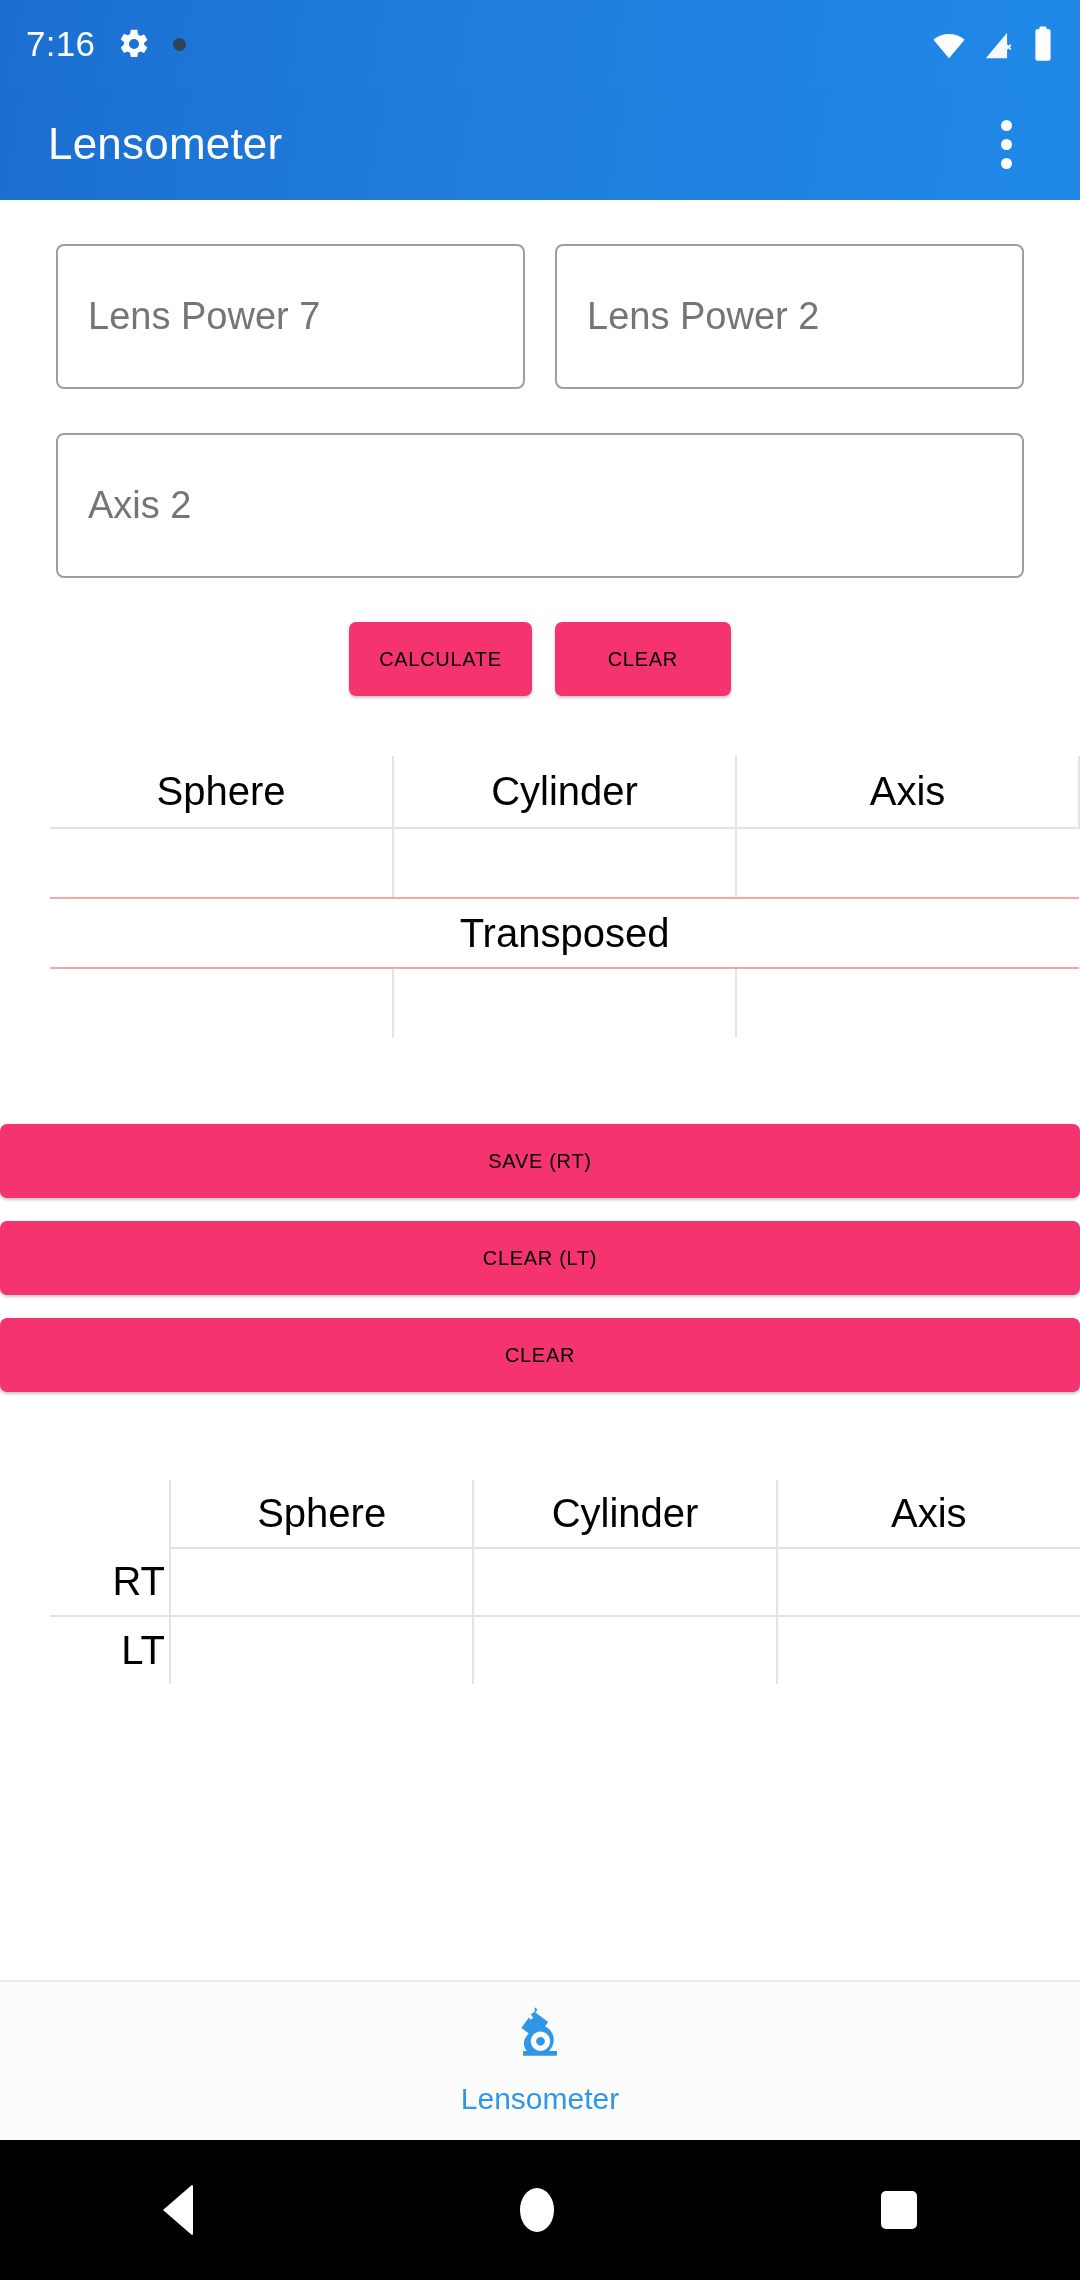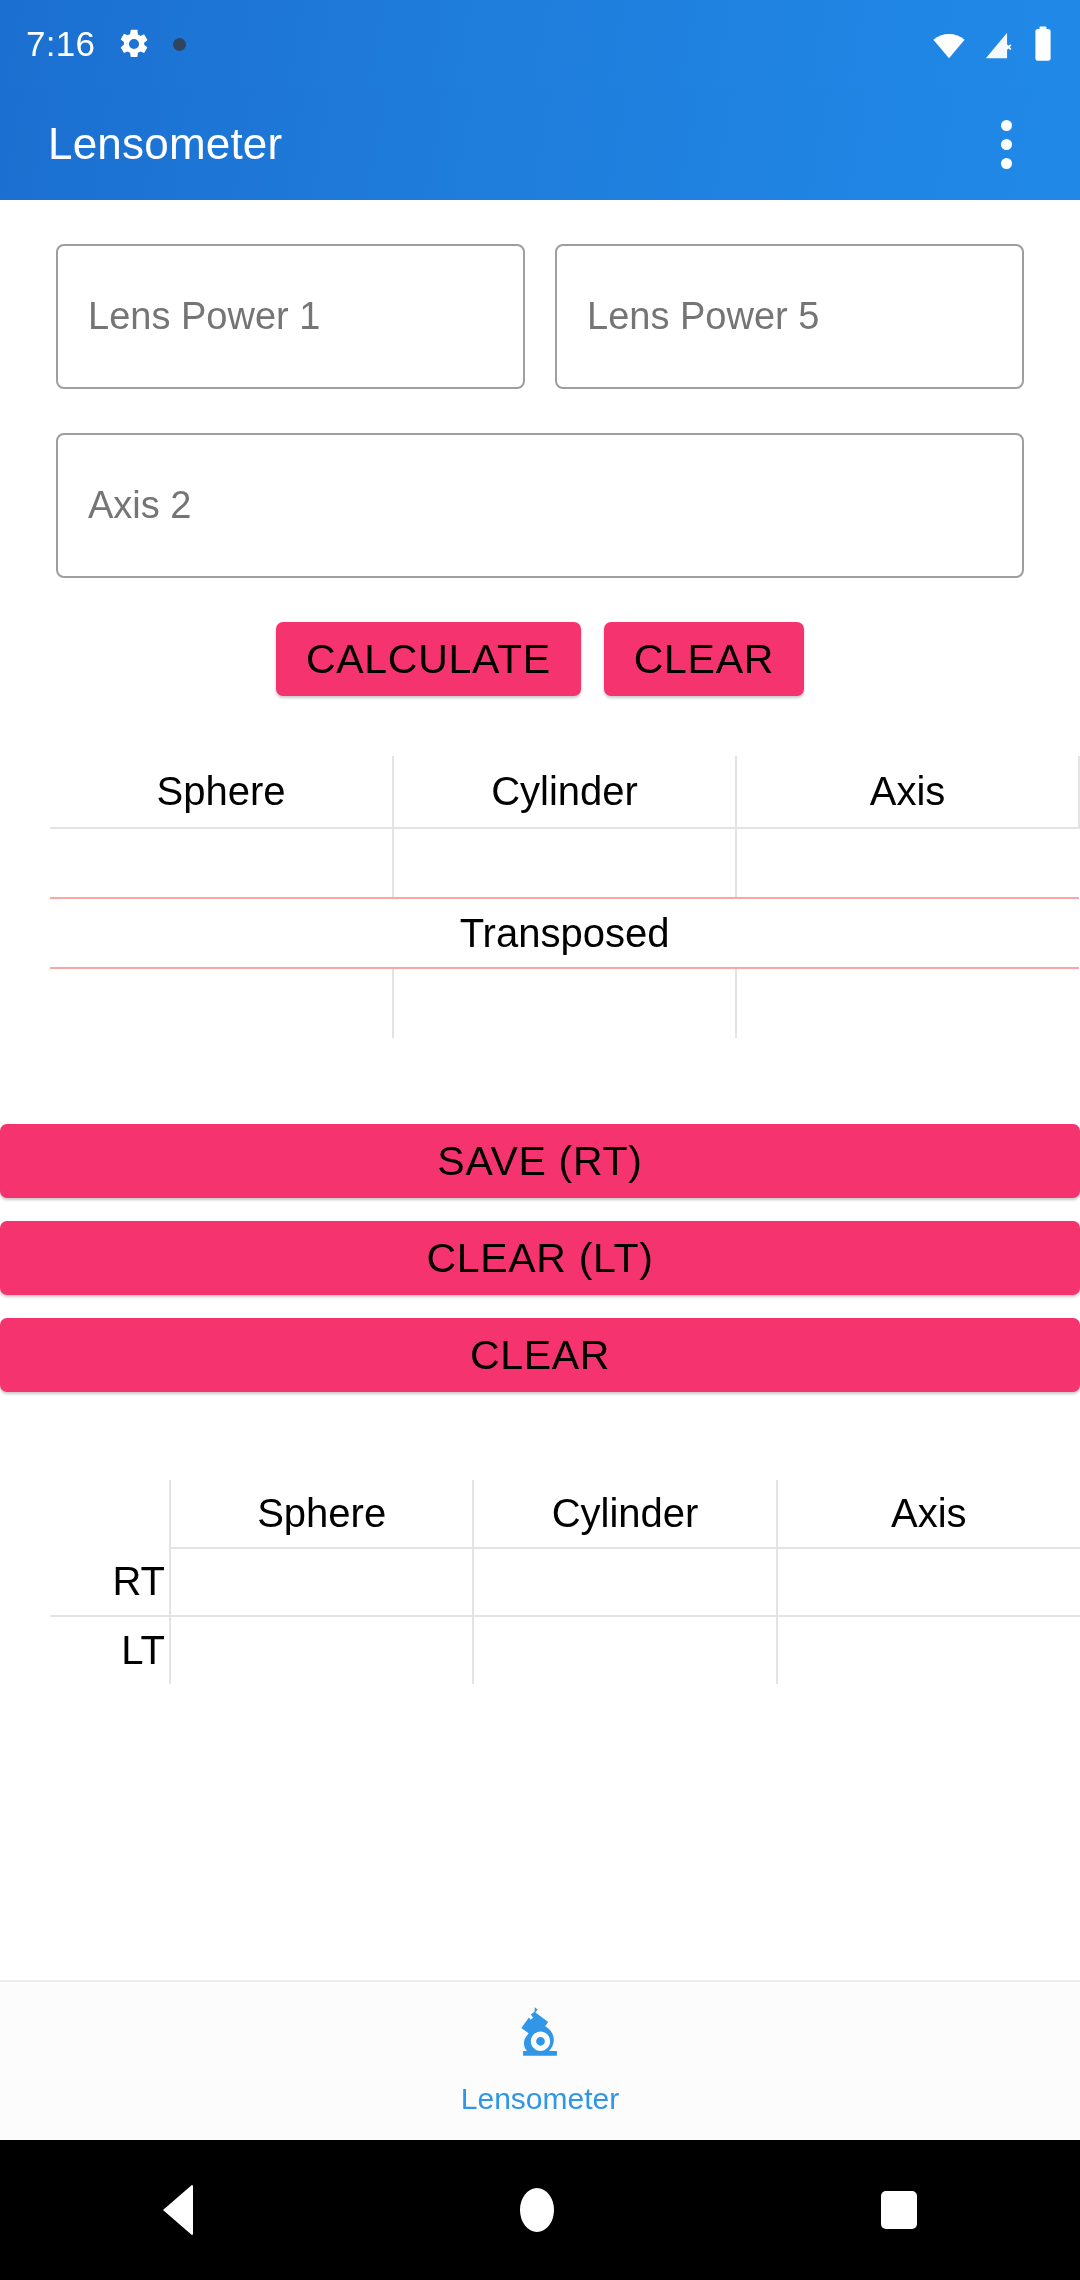--- a/index.html
+++ b/index.html
@@ -48,21 +48,21 @@
     border: 2px solid #9e9e9e; border-radius: 8px;
     display: flex; align-items: center; padding: 0 30px;
     background: #ffffff;
   }
   .field-ph { color: #757575; font-size: 38px; }
 
   .btn-row { display: flex; justify-content: center; gap: 23px; margin-top: 44px; }
   .btn {
     background: #f5346f; color: #000000;
     border: none; border-radius: 7px;
-    font-size: 41px; font-weight: 500; letter-spacing: 0.7px;
+    font-size: 20px; font-weight: 500; letter-spacing: 0.7px;
     font-family: "Liberation Sans", sans-serif;
     padding: 12px 30px; height: 74px;
     display: flex; align-items: center; justify-content: center;
     box-shadow: 0 2px 3px rgba(0,0,0,0.22);
   }
   .btn.wide { min-width: 176px; }
 
   
   .result-table {
     margin: 60px 50px 0 50px;
@@ -170,24 +170,24 @@
       <i></i>
       <i></i>
       <i></i>
     </div>
   </div>
 
   <div class="content">
 
     <div class="field-row">
       <div class="field">
-        <span class="field-ph">Lens Power 1</span>
+        <span class="field-ph">Lens Power 7</span>
       </div>
       <div class="field">
-        <span class="field-ph">Lens Power 5</span>
+        <span class="field-ph">Lens Power 2</span>
       </div>
     </div>
 
     <div class="field-row">
       <div class="field">
         <span class="field-ph">Axis 2</span>
       </div>
     </div>
 
     <div class="btn-row">

